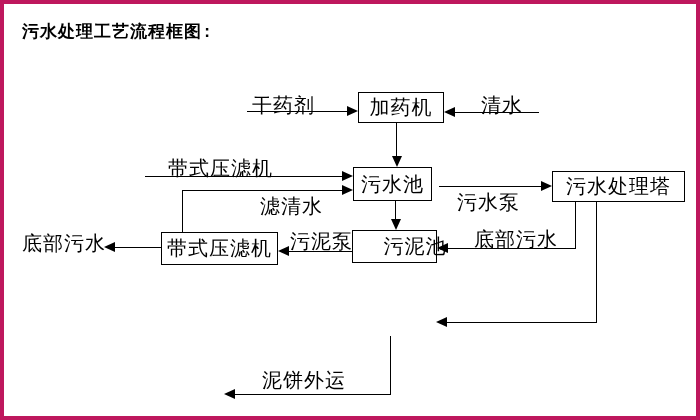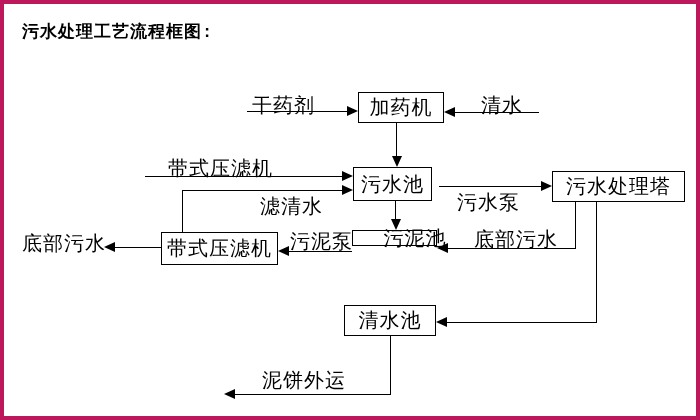--- a/index.html
+++ b/index.html
@@ -54,23 +54,22 @@
 </head>
 <body>
 
 <div id="canvas">
 
   <div class="title">污水处理工艺流程框图:</div>
 
   <div class="node" style="left:354px; top:88px;  width:86px;  height:31px;">加药机</div>
   <div class="node" style="left:349px; top:163px; width:79px;  height:34px;">污水池</div>
   <div class="node" style="left:548px; top:167px; width:133px; height:31px;">污水处理塔</div>
-  <div class="node" style="left:348px; top:226px; width:85px;  height:16px;padding-left:41px;">污泥池</div>
+  <div class="node" style="left:348px; top:226px; width:85px;  height:33px;padding-left:41px;">污泥池</div>
   <div class="node" style="left:157px; top:228px; width:117px; height:33px;">带式压滤机</div>
-  <div class="node" style="left:340px; top:301px; width:92px;  height:31px;">清水池</div>
 
   <div class="flabel" style="left:248px; top:88px;">干药剂</div>
   <div class="flabel" style="left:477px; top:88px;">清水</div>
   <div class="flabel" style="left:164px; top:151px;">带式压滤机</div>
   <div class="flabel" style="left:453px; top:161px;margin-top:24px;">污水泵</div>
   <div class="flabel" style="left:256px; top:189px;">滤清水</div>
   <div class="flabel" style="left:286px; top:224px;">污泥泵</div>
   <div class="flabel" style="left:470px; top:222px;">底部污水</div>
   <div class="flabel" style="left:18px; top:226px;">底部污水</div>
   <div class="flabel" style="left:258px; top:363px;">泥饼外运</div>

